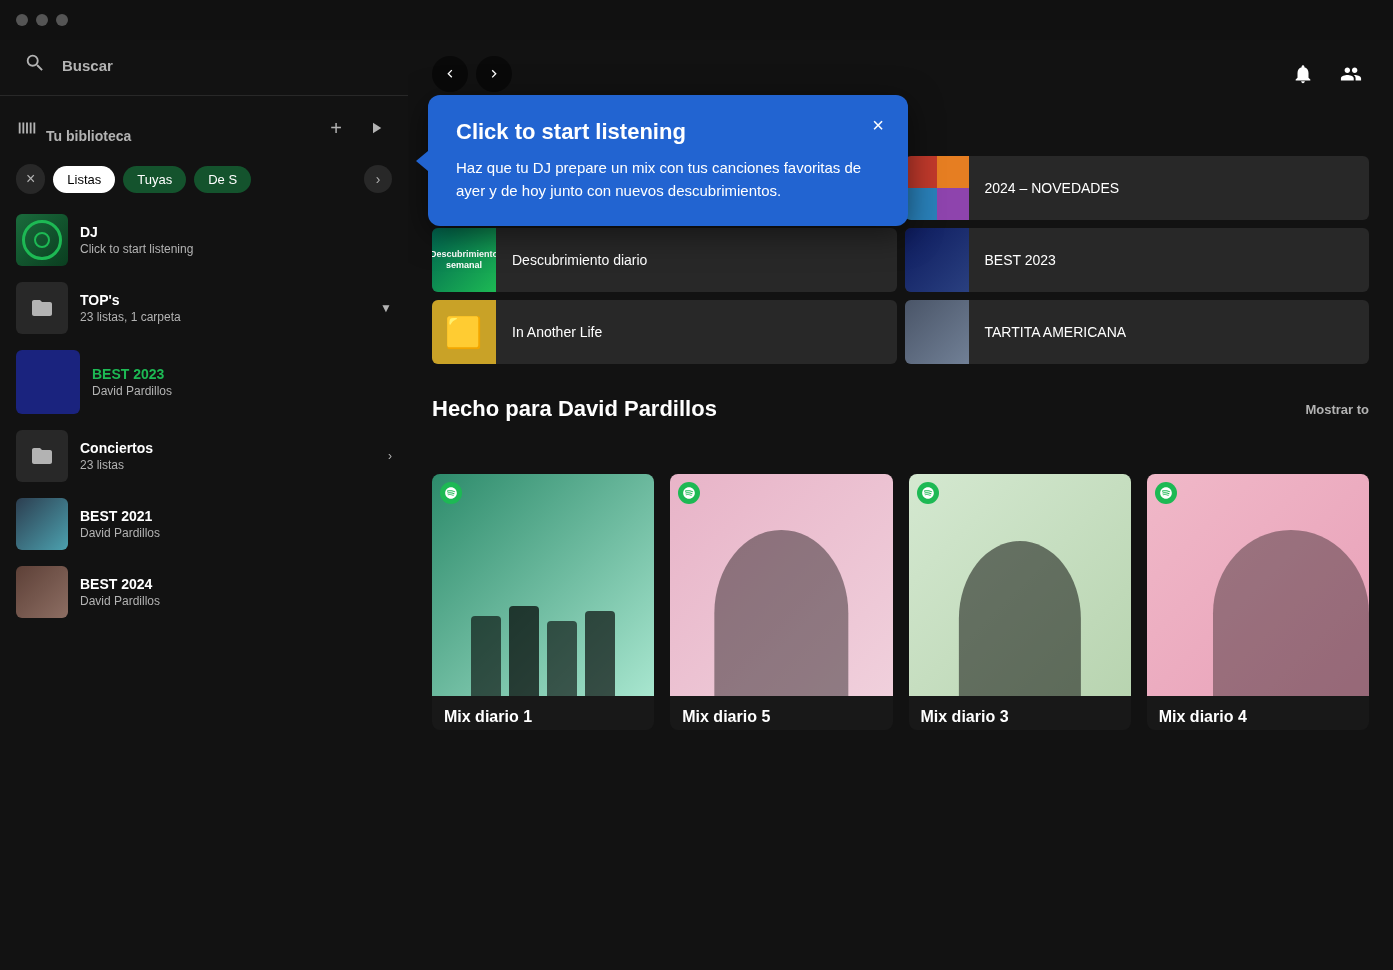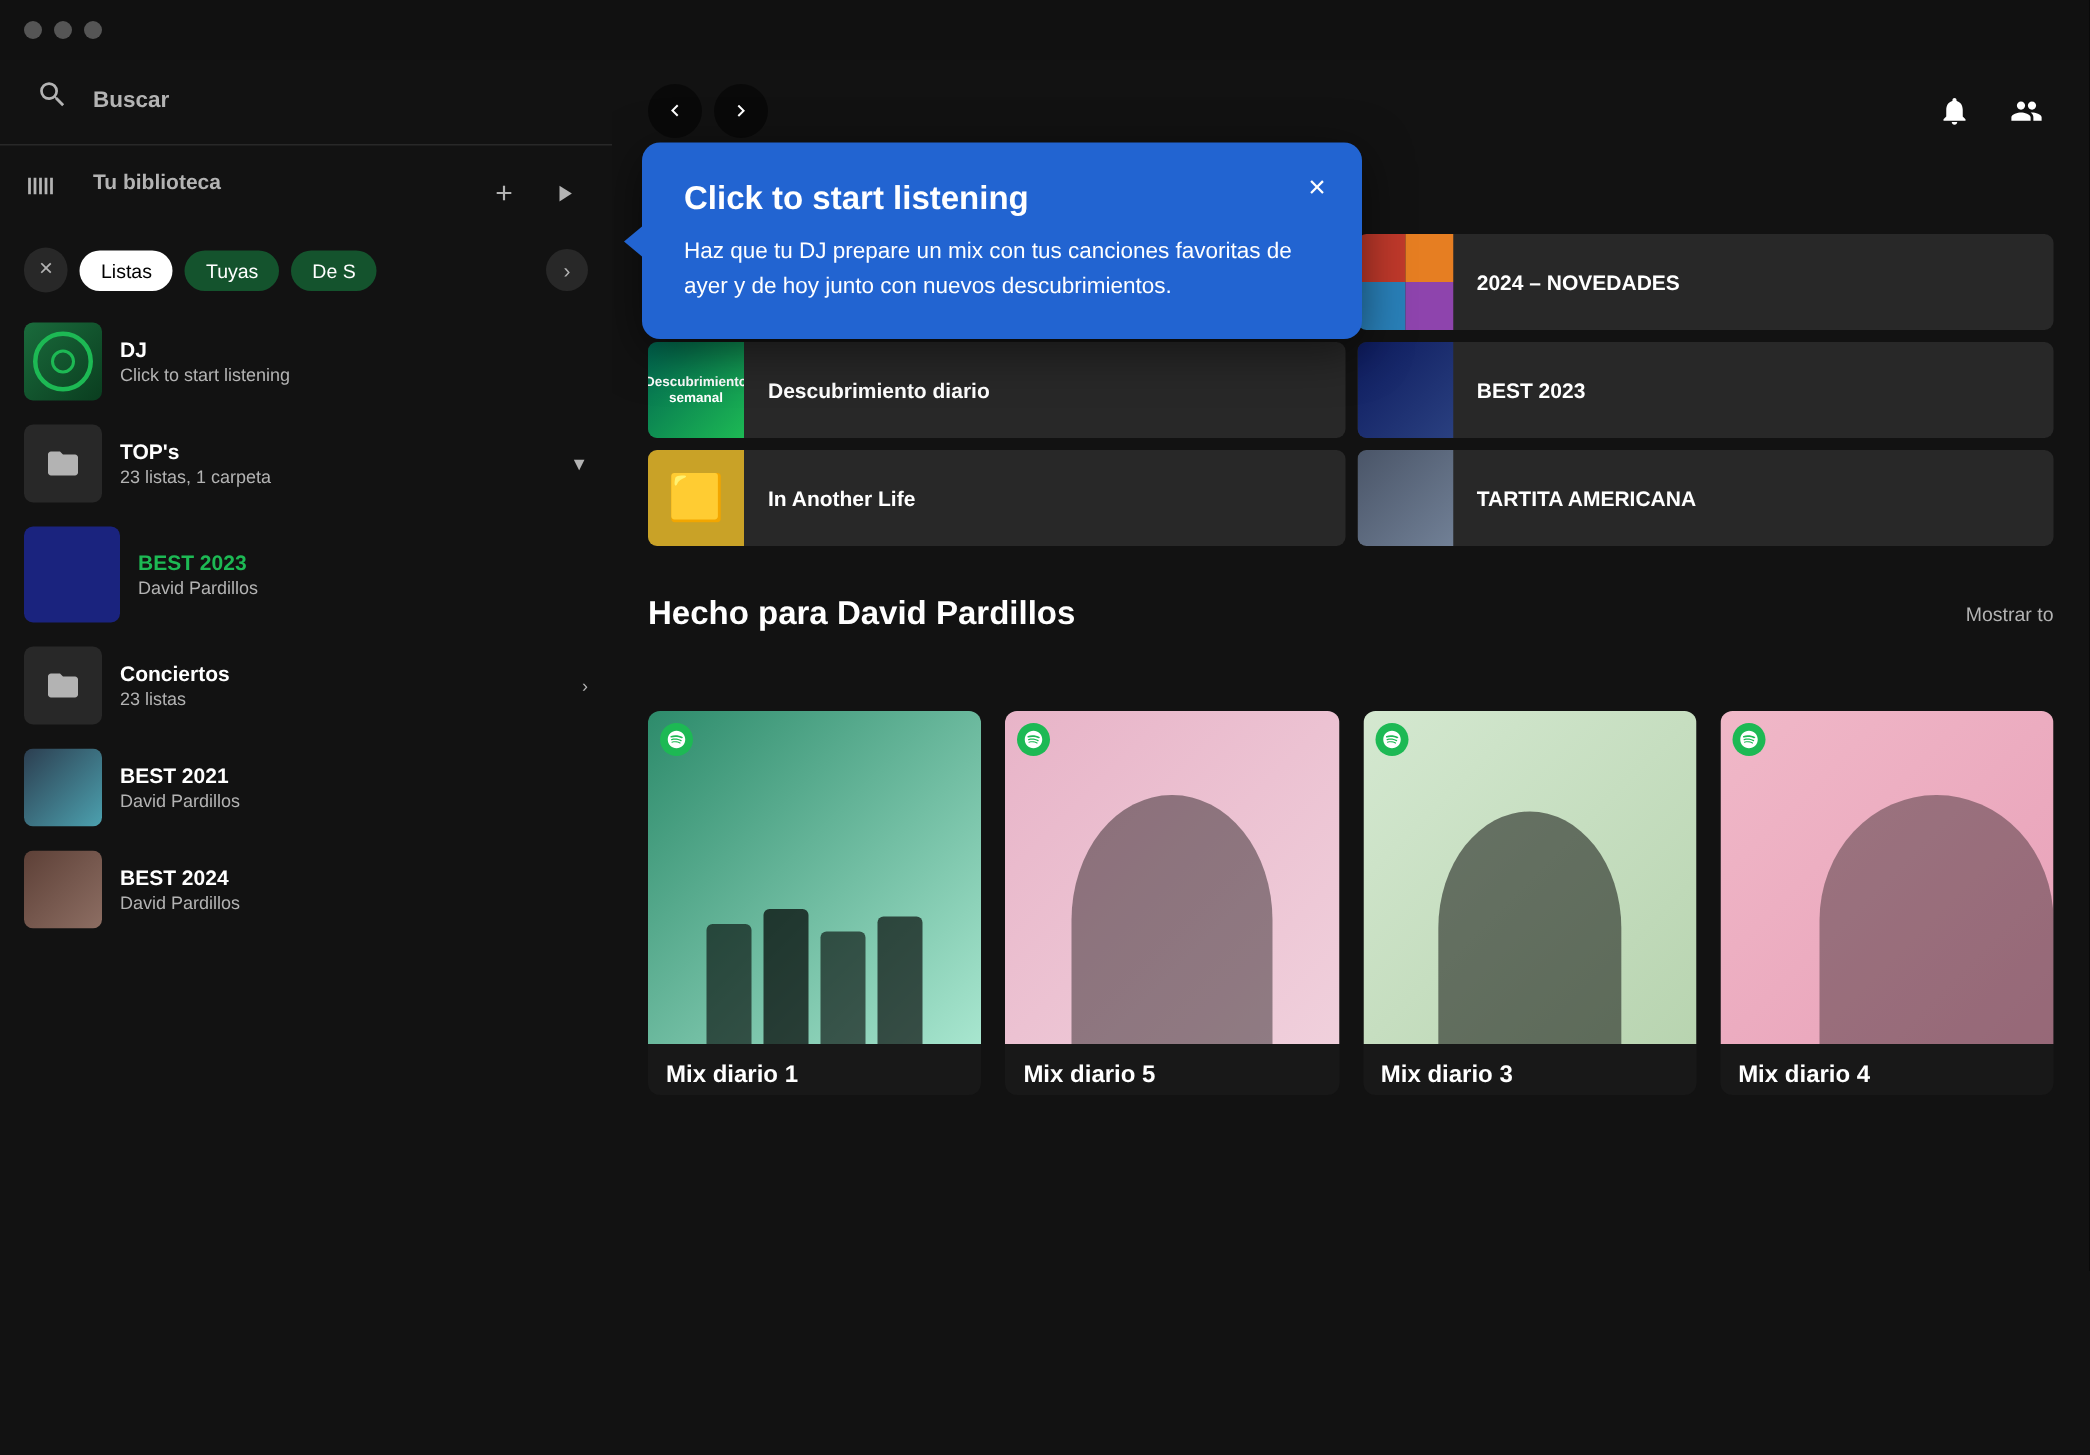--- a/index.html
+++ b/index.html
@@ -67,23 +67,23 @@
 
     .divider {
       height: 1px;
       background: #282828;
       margin: 4px 0;
     }
 
     
     .library-header {
       display: flex;
-      align-items: flex-start;
+      align-items: flex-end;
       padding: 12px 16px;
-      gap: 24px;
+      gap: 8px;
     }
     .library-title {
       font-size: 14px;
       font-weight: 700;
       color: #b3b3b3;
       flex: 1;
     }
     .library-actions {
       display: flex;
       gap: 8px;
@@ -332,39 +332,39 @@
       flex-shrink: 0;
       display: flex;
       align-items: center;
       justify-content: center;
       font-size: 24px;
       position: relative;
       overflow: hidden;
     }
     .quick-pick-label {
       font-size: 14px;
-      font-weight: 700;
+      font-weight: 400;
       padding: 0 16px;
       white-space: nowrap;
       overflow: hidden;
       text-overflow: ellipsis;
     }
 
     
     .section-title {
       font-size: 22px;
       font-weight: 700;
       margin-bottom: 16px;
       display: flex;
       align-items: center;
       justify-content: space-between;
     }
     .section-more {
       font-size: 13px;
-      font-weight: 400;
+      font-weight: 700;
       color: #b3b3b3;
       cursor: pointer;
       text-decoration: none;
     }
 
     
     .mix-cards {
       display: grid;
       grid-template-columns: repeat(4, 1fr);
       gap: 16px;

